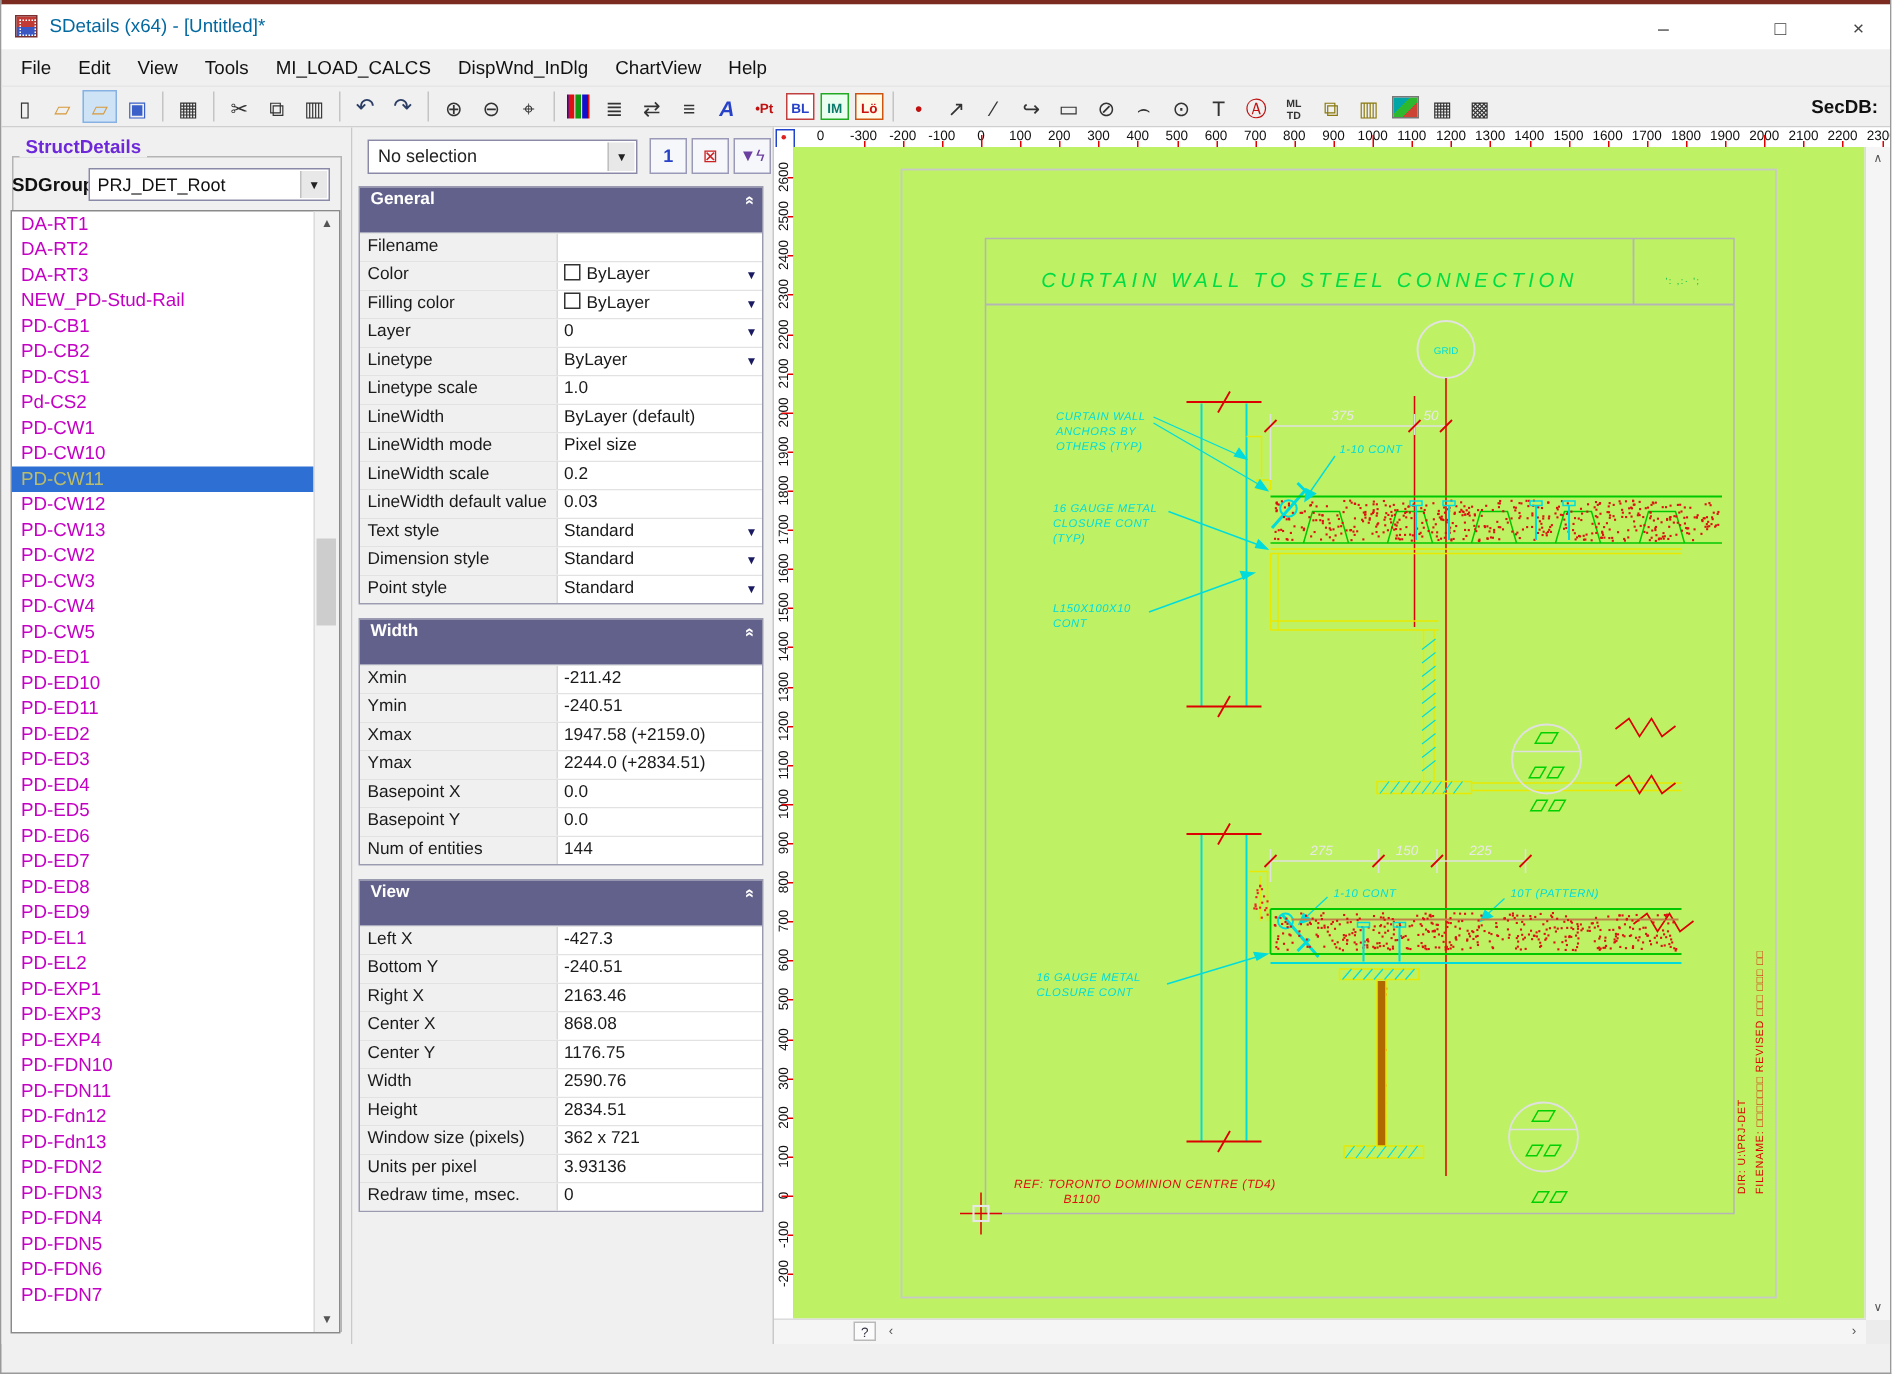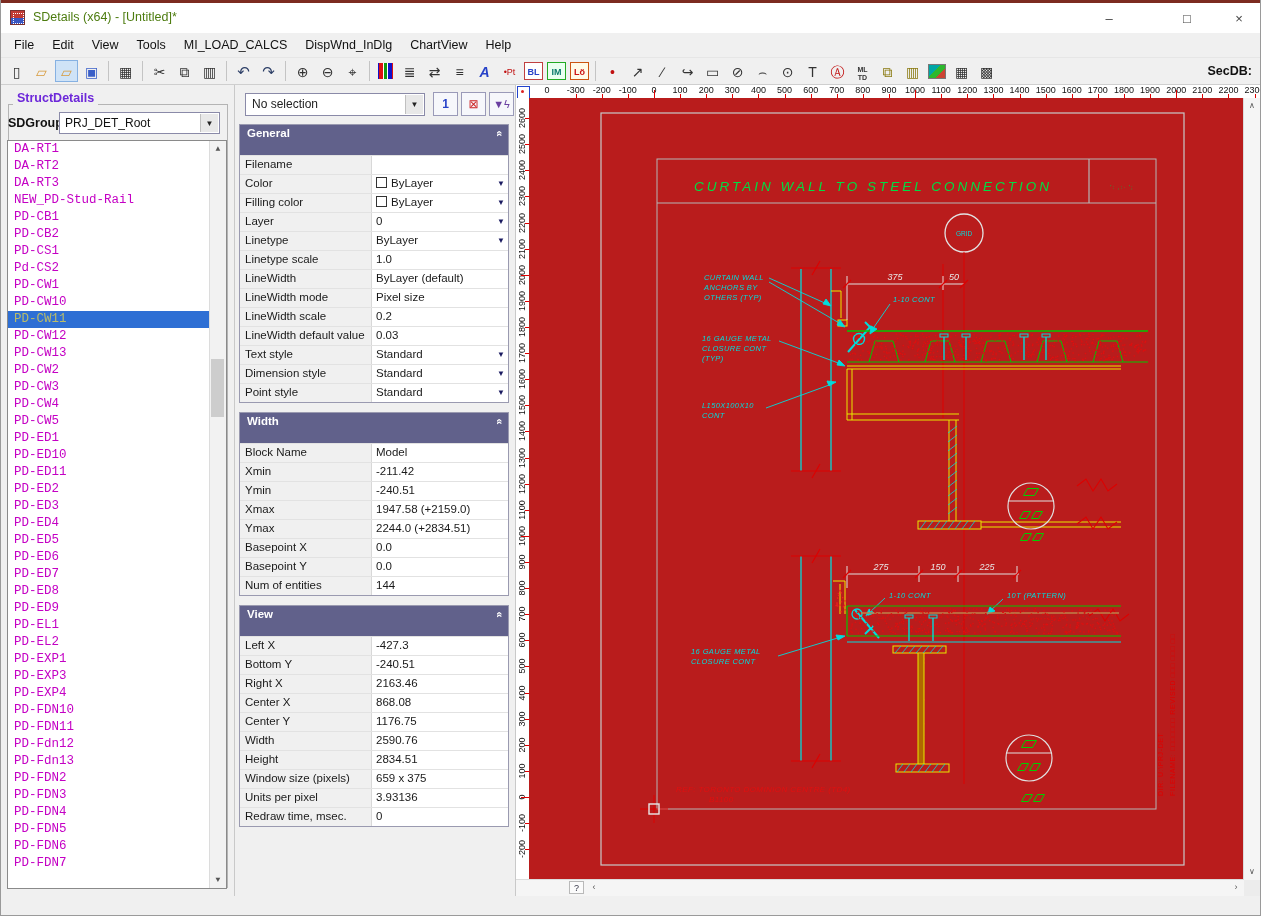--- a/index.html
+++ b/index.html
@@ -7,21 +7,21 @@
        background:#f0f0f0;position:relative;-webkit-font-smoothing:antialiased;}
   #app{position:absolute;inset:0;border-left:1px solid #9a9a9a;border-right:1px solid #9a9a9a;
        border-bottom:1px solid #9a9a9a;box-sizing:border-box;}
   
   #topborder{position:absolute;left:0;top:0;width:100%;height:3px;background:#7c2b20;}
   #titlebar{position:absolute;left:0;top:3px;width:100%;height:30px;background:#ffffff;}
   #app-icon{position:absolute;left:9px;top:7px;width:15px;height:15px;border:1px solid #7a3030;
        background:linear-gradient(180deg,#c23a34 0 54%,#3a57c2 54%);box-sizing:border-box;}
   #app-icon:after{content:"";position:absolute;left:2px;top:2px;width:9px;height:9px;
        border:1px solid #fff;border-style:dotted;}
-  #window-title{position:absolute;left:32px;top:7px;font-size:12.5px;color:#4d7c0f;}
+  #window-title{position:absolute;left:32px;top:7px;font-size:12.5px;color:#0369a1;}
   .wctl{position:absolute;top:2px;width:46px;height:28px;text-align:center;line-height:28px;
        font-size:13px;color:#444;}
   #btn-min{left:1085px;} #btn-max{left:1163px;} #btn-close{left:1215px;}
   
   #menubar{position:absolute;left:0;top:33px;width:100%;height:24px;background:#f0f0f0;
        display:flex;align-items:center;padding-left:4px;box-sizing:border-box;}
   .menu-item{font-size:12.5px;color:#111;padding:3px 9px;}
   
   #toolbar{position:absolute;left:0;top:57px;width:100%;height:28px;background:#f0f0f0;
        border-top:1px solid #e6e6e6;border-bottom:1px solid #cfcfcf;display:flex;
@@ -33,38 +33,38 @@
   .pressed{background:#cfe3f7;border:1px solid #86b1e2;}
   .rgb{background:linear-gradient(90deg,#dd1111 0 31%,#fff 31% 35%,#119911 35% 64%,#fff 64% 68%,#1111cc 68%);
        width:15px;height:16px;margin:0 4px;}
   .imgicon{background:linear-gradient(135deg,#00a6a6 0 38%,#2db82d 38% 66%,#cc4433 66%);
        width:18px;height:15px;margin:0 3px;border:1px solid #777;}
   .boxed{font-size:9px;font-weight:bold;line-height:18px;width:19px;height:18px;background:#fff;margin:0 2px;}
   .bl{color:#2742c8;border:1px solid #c04040;}
   .im{color:#0a7a6a;border:1px solid #22aa22;background:#eafff0;}
   .lo{color:#cc1111;border:1px solid #cc5511;background:#fffbe8;}
   .redtext{color:#c01010;} .bluetext{color:#2742c8;font-style:italic;font-weight:bold;}
-  .smalltxt{font-size:9px;font-weight:normal;}
+  .smalltxt{font-size:9px;font-weight:bold;}
   .mltd{font-size:7px;line-height:8px;white-space:pre;font-weight:bold;padding-top:3px;height:19px;}
   .yellowdot{color:#8a7a10;}
   #secdb{margin-left:auto;margin-right:8px;font-size:12.5px;font-weight:bold;color:#111;}
   
   #sidebar{position:absolute;left:0;top:85px;width:233px;bottom:19px;background:#f0f0f0;
        border-right:1px solid #c9c9c9;}
   #groupbox{position:absolute;left:7px;top:19px;right:6px;bottom:8px;border:1px solid #b4b4b4;}
   #struct-title{position:absolute;left:12px;top:6px;font-size:12.5px;font-weight:bold;color:#6d28d9;
        background:#f0f0f0;padding:0 4px;z-index:2;}
   #sdgroup-row{position:absolute;left:5px;top:27px;right:6px;height:24px;}
   #sdgroup-label{position:absolute;left:2px;top:4px;font-size:12.5px;font-weight:bold;color:#111;}
   #sdgroup-combo{position:absolute;left:53px;top:0;right:8px;height:22px;background:#fff;
        border:1px solid #8a8aa8;font-size:12px;line-height:20px;padding-left:5px;color:#111;box-sizing:border-box;}
   .combo-arrow{position:absolute;right:1px;top:1px;bottom:1px;width:17px;background:#e8e8e8;
        border-left:1px solid #c0c0c0;text-align:center;font-size:8px;line-height:19px;color:#222;}
   #sd-list{position:absolute;left:6px;top:55px;right:7px;bottom:7px;background:#fff;
-       border:1px solid #8a8a8a;overflow:hidden;font-family:Liberation Mono, monospace;}
+       border:1px solid #8a8a8a;overflow:hidden;}
   .sd-item{font-size:12.5px;color:#c400c4;height:17px;line-height:17px;padding-left:6px;white-space:nowrap;}
   .sd-item.sel{background:#2e6fd4;color:#b9bc6a;}
   #sd-scroll{position:absolute;right:0;top:0;bottom:0;width:16px;background:#f2f2f2;border-left:1px solid #dcdcdc;}
   .sb-btn{position:absolute;left:0;width:16px;height:16px;text-align:center;font-size:8px;color:#555;line-height:16px;}
   #sd-thumb{position:absolute;left:1px;top:218px;width:13px;height:58px;background:#cdcdcd;}
   
   #props{position:absolute;left:234px;top:85px;width:280px;bottom:19px;background:#f0f0f0;
        border-right:1px solid #c9c9c9;}
   #sel-combo{position:absolute;left:10px;top:8px;width:180px;height:23px;background:#fff;
        border:1px solid #8a8aa8;font-size:12px;line-height:21px;padding-left:6px;color:#222;box-sizing:border-box;}
@@ -90,21 +90,21 @@
   #draw-region{position:absolute;left:515px;top:85px;right:0;bottom:19px;background:#f0f0f0;}
   #hruler{position:absolute;left:0;top:0;right:0;height:13px;background:#fff;border-bottom:1px solid #999;overflow:hidden;}
   #vruler{position:absolute;left:0;top:13px;width:13px;bottom:16px;background:#fff;border-right:1px solid #999;overflow:hidden;}
   .hlab{position:absolute;top:0;width:34px;text-align:center;font-size:9px;color:#111;}
   .vlab{position:absolute;left:-12px;width:36px;height:12px;line-height:12px;text-align:center;
        font-size:9px;color:#111;transform:rotate(-90deg);}
   .htick{position:absolute;bottom:0;width:1px;background:#e00000;}
   .vtick{position:absolute;right:0;height:1px;background:#e00000;}
   #ruler-corner{position:absolute;left:1px;top:1px;width:11px;height:11px;border:1px solid #2244cc;background:#fff;}
   #ruler-corner:after{content:"";position:absolute;left:3px;top:3px;width:3px;height:3px;background:#dd2222;border-radius:50%;}
-  #canvas{position:absolute;left:13px;top:13px;right:16px;bottom:16px;background:#b91c1c;padding-left:48px;}
+  #canvas{position:absolute;left:13px;top:13px;right:16px;bottom:16px;background:#bef264;padding-left:48px;}
   #canvas svg{position:absolute;left:0;top:0;}
   #vscroll{position:absolute;right:0;top:13px;width:16px;bottom:16px;background:#f5f5f5;border-left:1px solid #dcdcdc;}
   #hscroll{position:absolute;left:0;bottom:0;height:16px;right:16px;background:#f5f5f5;border-top:1px solid #dcdcdc;}
   .hs-btn{position:absolute;top:0;width:16px;height:16px;text-align:center;font-size:9px;color:#555;line-height:15px;}
   #scroll-corner{position:absolute;right:0;bottom:0;width:16px;height:16px;background:#ececec;}
   #hs-extra{position:absolute;left:53px;top:1px;width:15px;height:13px;border:1px solid #b9b9b9;background:#fbfbfb;
        font-size:9px;text-align:center;color:#334;line-height:13px;box-sizing:border-box;}
   
   #statusbar{position:absolute;left:0;bottom:0;width:100%;height:19px;background:#f0f0f0;
        border-top:1px solid #c6c6c6;display:flex;align-items:center;font-size:11.5px;}
@@ -329,24 +329,20 @@
             <div class="pval"><span>Standard</span><span class="dd">▼</span></div>
           </div>
           <div class="prow">
             <div class="plabel">Point style</div>
             <div class="pval"><span>Standard</span><span class="dd">▼</span></div>
           </div>
         </div>
         <div class="psec">
           <div class="phead"><span>Width</span><span class="chev">«</span></div>
           <div class="prow">
-            <div class="plabel">Block Name</div>
-            <div class="pval"><span>Model</span></div>
-          </div>
-          <div class="prow">
             <div class="plabel">Xmin</div>
             <div class="pval"><span>-211.42</span></div>
           </div>
           <div class="prow">
             <div class="plabel">Ymin</div>
             <div class="pval"><span>-240.51</span></div>
           </div>
           <div class="prow">
             <div class="plabel">Xmax</div>
             <div class="pval"><span>1947.58  (+2159.0)</span></div>
@@ -393,21 +389,21 @@
           <div class="prow">
             <div class="plabel">Width</div>
             <div class="pval"><span>2590.76</span></div>
           </div>
           <div class="prow">
             <div class="plabel">Height</div>
             <div class="pval"><span>2834.51</span></div>
           </div>
           <div class="prow">
             <div class="plabel">Window size (pixels)</div>
-            <div class="pval"><span>659 x 375</span></div>
+            <div class="pval"><span>362 x 721</span></div>
           </div>
           <div class="prow">
             <div class="plabel">Units per pixel</div>
             <div class="pval"><span>3.93136</span></div>
           </div>
           <div class="prow">
             <div class="plabel">Redraw time, msec.</div>
             <div class="pval"><span>0</span></div>
           </div>
         </div>

